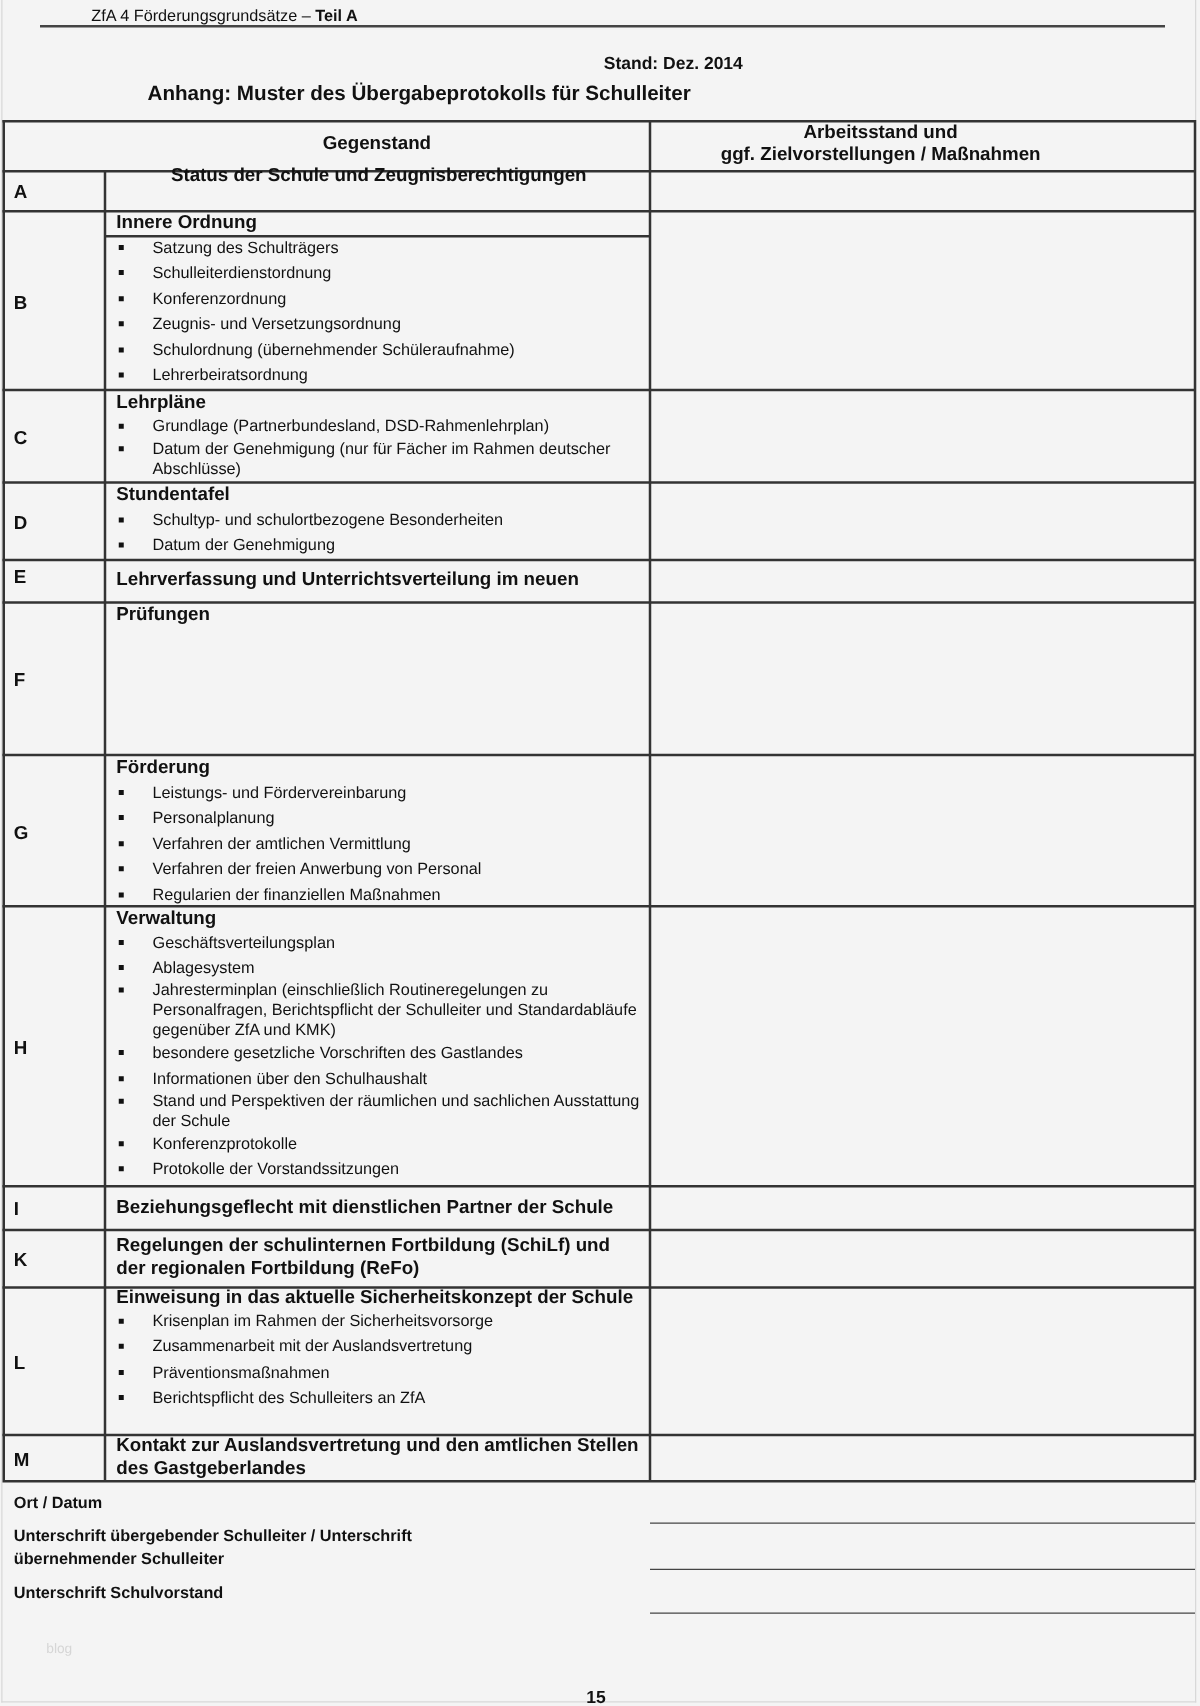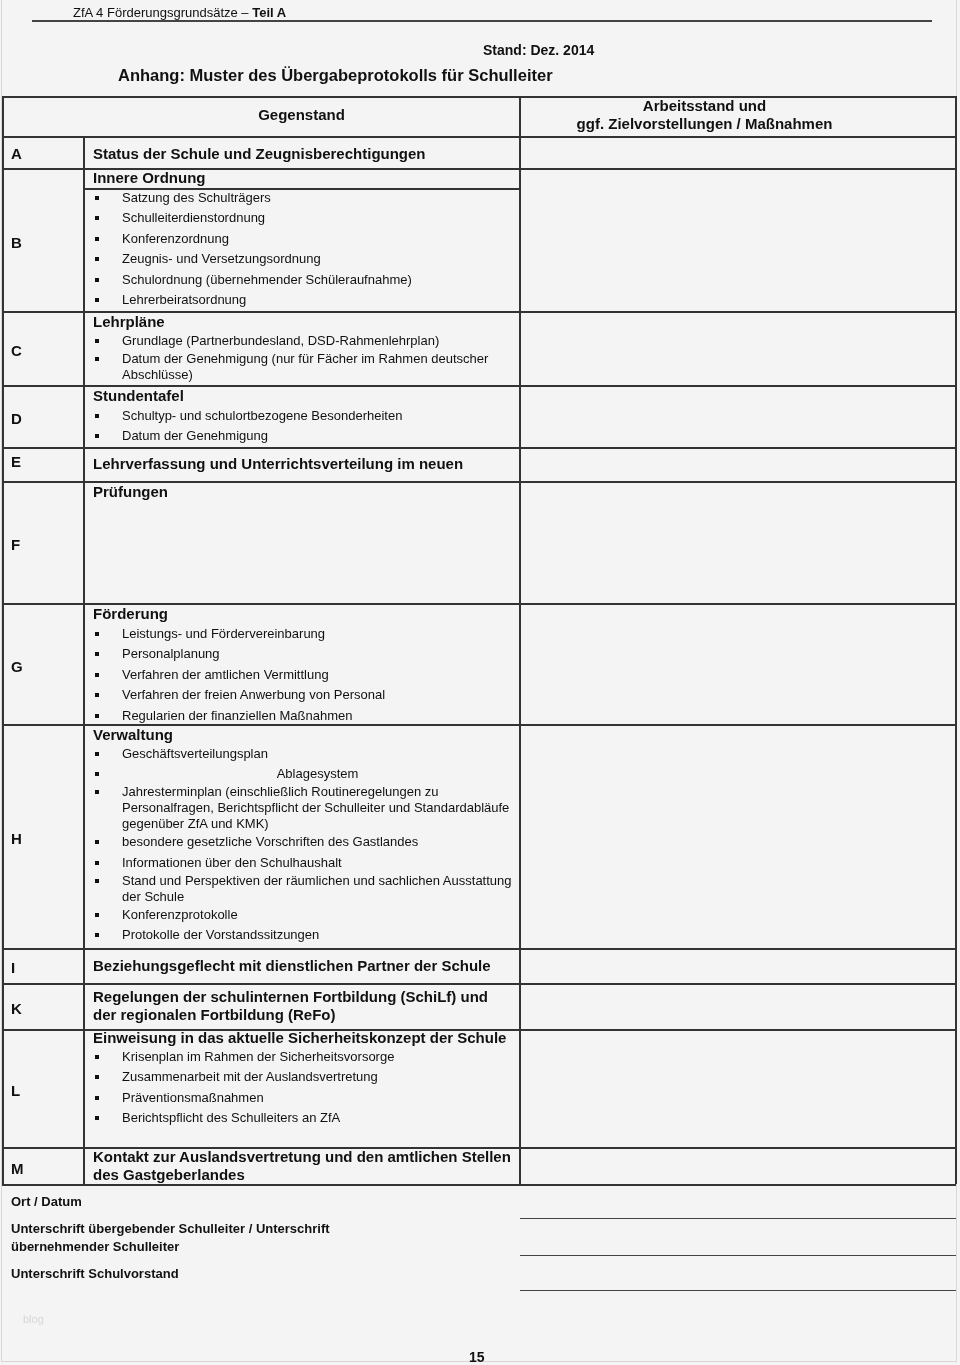--- a/index.html
+++ b/index.html
@@ -27,21 +27,21 @@
   .letter { position: absolute; left: 11px; font-weight: bold; font-size: 15px; }
   .cell { position: absolute; left: 93px; width: 420px; font-size: 13px; }
   .sec-title { font-weight: bold; font-size: 15px; line-height: 18px; }
   ul.bl { list-style: none; margin: 0; padding: 0; }
   ul.bl li { position: relative; padding-left: 29px; line-height: 16px; margin-bottom: 4.4px; font-size: 13px; }
   ul.bl li::before {
     content: ""; position: absolute; left: 2px; top: 6px; width: 4px; height: 4px; background: #111;
   }
   .sig-label { position: absolute; left: 11px; font-weight: bold; font-size: 13px; line-height: 18px; }
   .sig-line { position: absolute; left: 520px; width: 436px; height: 0; border-top: 1.5px solid #444; }
-  .watermark { position: absolute; left: 23px; top: 1313px; font-size: 11px; color: #d6d6d6; text-align: center; }
+  .watermark { position: absolute; left: 37px; top: 1313px; font-size: 11px; color: #d6d6d6; text-align: center; }
   .pagenum { position: absolute; left: 469px; top: 1349px; font-weight: bold; font-size: 14px; }
 </style>
 </head>
 <body>
 
 <div class="page-border"></div>
 
 <div class="hdr"><span>ZfA 4 Förderungsgrundsätze – </span><b>Teil A</b></div>
 <div class="hdr-right">Stand: Dez. 2014</div>
 <div class="hdr-rule"></div>
@@ -72,21 +72,21 @@
   <div class="hline" style="left:2px; top:1184px; width:954px;"></div>
 </div>
 
 <div class="col-head-mid">Gegenstand</div>
 <div class="col-head-right">
   <div>Arbeitsstand und</div>
   <div>ggf. Zielvorstellungen / Maßnahmen</div>
 </div>
 
 <div class="letter" style="top:145px;">A</div>
-<div class="cell" style="top:145px;">
+<div class="cell" style="top:132px;text-align:center;">
   <div class="sec-title">Status der Schule und Zeugnisberechtigungen</div>
 </div>
 
 <div class="letter" style="top:234px;">B</div>
 <div class="cell" style="top:169px;">
   <div class="sec-title">Innere Ordnung</div>
   <ul class="bl" style="margin-top:3px;">
     <li>Satzung des Schulträgers</li>
     <li>Schulleiterdienstordnung</li>
     <li>Konferenzordnung</li>
@@ -134,21 +134,21 @@
     <li>Verfahren der freien Anwerbung von Personal</li>
     <li>Regularien der finanziellen Maßnahmen</li>
   </ul>
 </div>
 
 <div class="letter" style="top:830px;">H</div>
 <div class="cell" style="top:726px;">
   <div class="sec-title">Verwaltung</div>
   <ul class="bl" style="margin-top:2px;">
     <li>Geschäftsverteilungsplan</li>
-    <li style="margin-bottom:2px;text-align:center;">Ablagesystem</li>
+    <li style="margin-bottom:2px;">Ablagesystem</li>
     <li style="margin-bottom:2px;">Jahresterminplan (einschließlich Routineregelungen zu Personalfragen, Berichtspflicht der Schulleiter und Standardabläufe gegenüber ZfA und KMK)</li>
     <li>besondere gesetzliche Vorschriften des Gastlandes</li>
     <li style="margin-bottom:2px;">Informationen über den Schulhaushalt</li>
     <li style="margin-bottom:2px;">Stand und Perspektiven der räumlichen und sachlichen Ausstattung der Schule</li>
     <li>Konferenzprotokolle</li>
     <li>Protokolle der Vorstandssitzungen</li>
   </ul>
 </div>
 
 <div class="letter" style="top:959px;">I</div>

